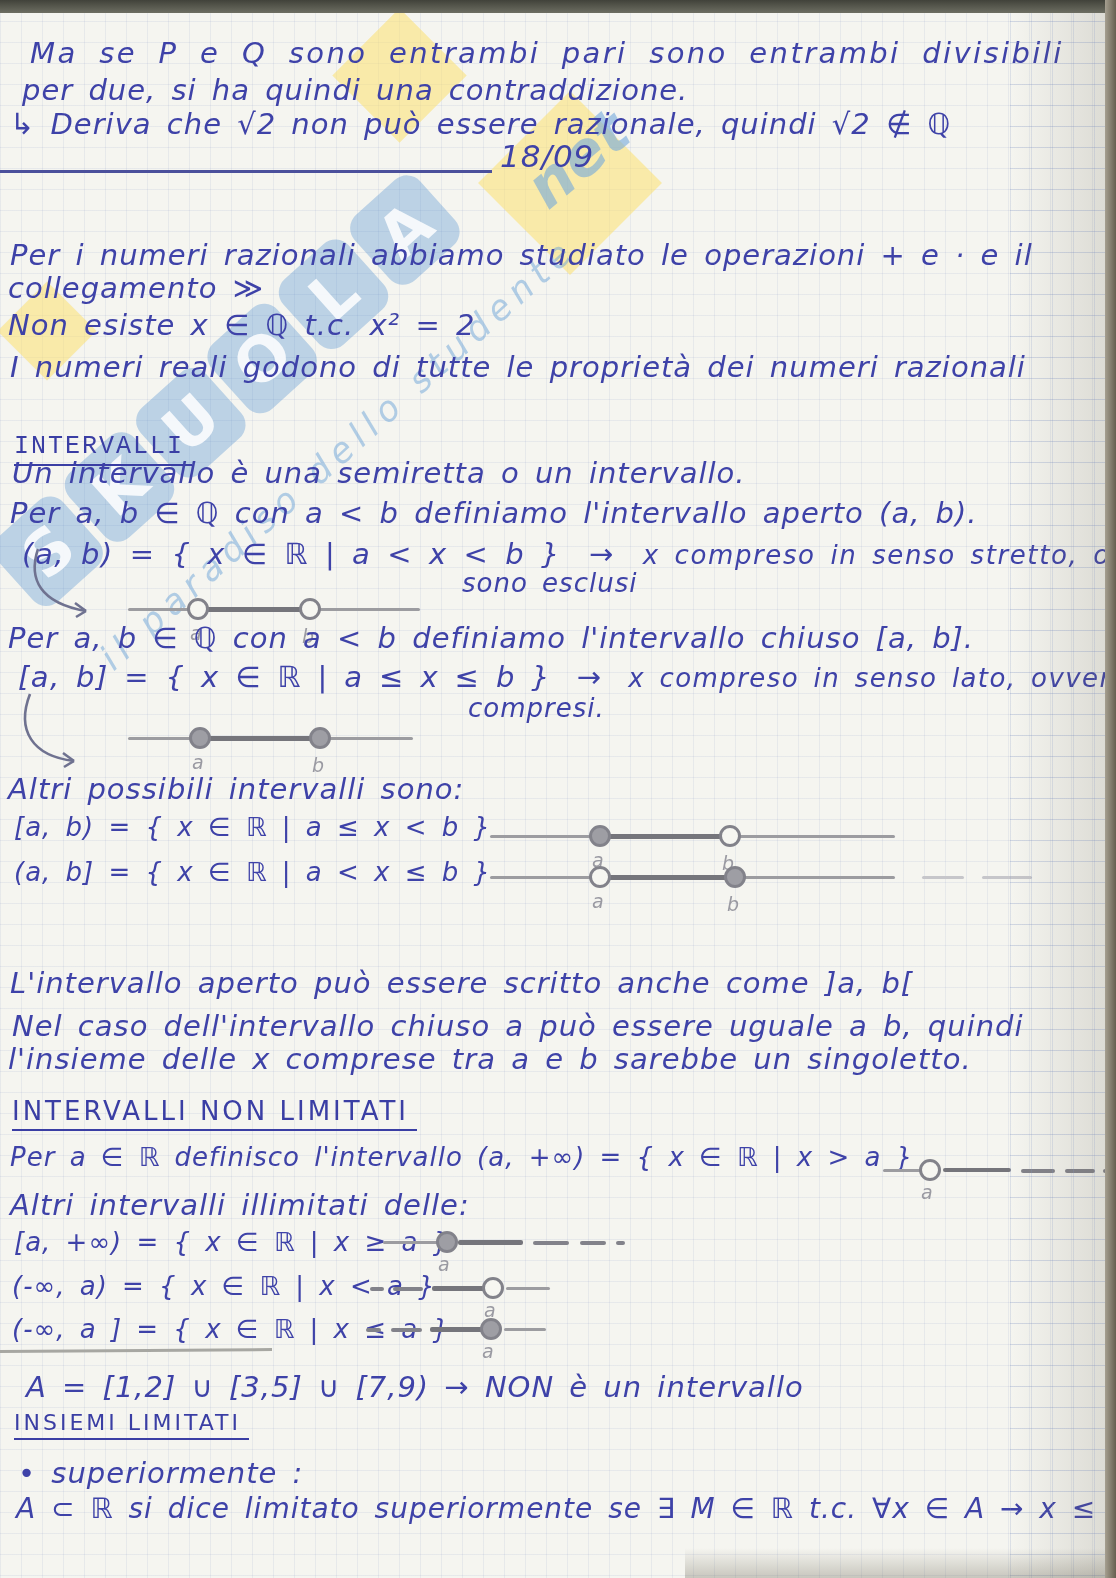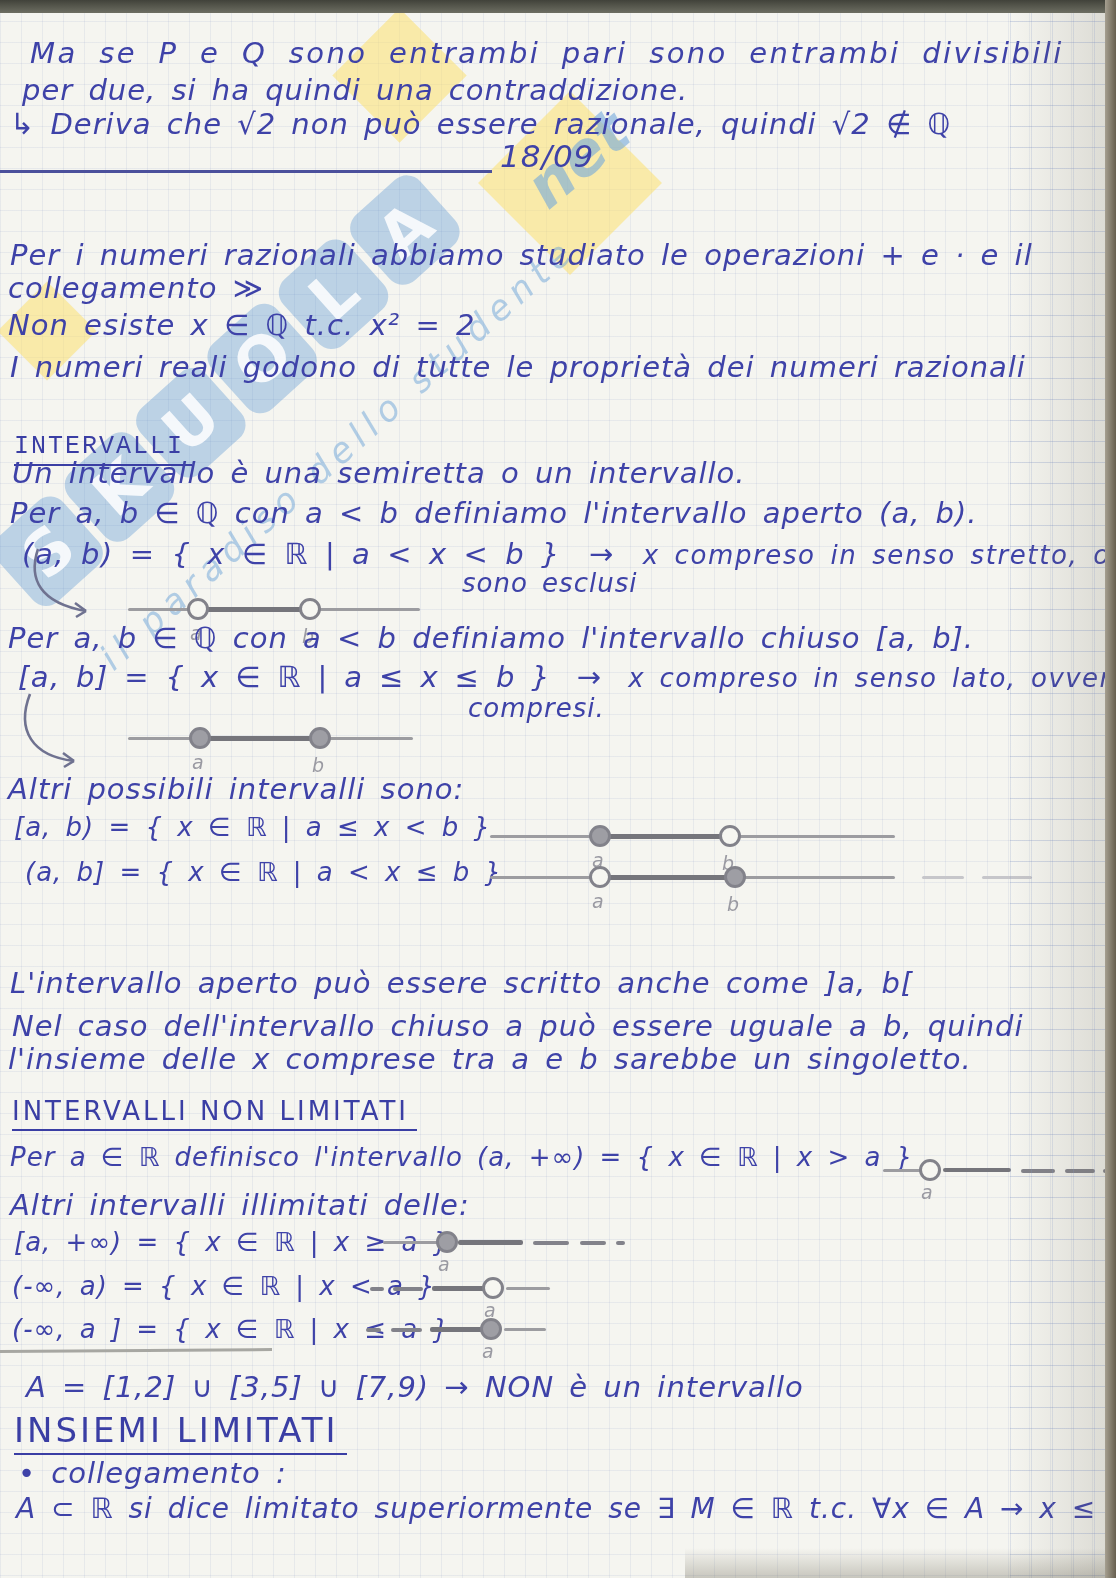--- a/index.html
+++ b/index.html
@@ -145,21 +145,21 @@
   <div class="hw sm" style="left:14px;top:812px;">[a, b) = { x ∈ ℝ |  a ≤ x &lt; b }</div>
   <div class="diag" style="left:490px;top:827px;width:405px;height:48px;">
     <div class="dline" style="left:0;top:8px;width:405px;"></div>
     <div class="dthick" style="left:110px;top:7px;width:130px;"></div>
     <div class="dot filled" style="left:99px;top:-2px;"></div>
     <div class="dot" style="left:229px;top:-2px;"></div>
     <div class="dlabel" style="left:102px;top:22px;">a</div>
     <div class="dlabel" style="left:232px;top:25px;">b</div>
   </div>
 
-  <div class="hw sm" style="left:14px;top:857px;margin-left:11px;">(a, b] = { x ∈ ℝ |  a &lt; x ≤ b }</div>
+  <div class="hw sm" style="left:14px;top:857px;">(a, b] = { x ∈ ℝ |  a &lt; x ≤ b }</div>
   <div class="diag" style="left:490px;top:868px;width:580px;height:48px;">
     <div class="dline" style="left:0;top:8px;width:405px;"></div>
     <div class="dthick" style="left:110px;top:7px;width:135px;"></div>
     <div class="dot" style="left:99px;top:-2px;"></div>
     <div class="dot filled" style="left:234px;top:-2px;"></div>
     <div class="dlabel" style="left:102px;top:22px;">a</div>
     <div class="dlabel" style="left:237px;top:25px;">b</div>
     <div class="pdash faint" style="left:432px;top:8px;width:42px;"></div>
     <div class="pdash faint" style="left:492px;top:8px;width:50px;"></div>
   </div>
@@ -211,21 +211,21 @@
     <div class="dthick" style="left:64px;top:7px;width:58px;"></div>
     <div class="dot filled" style="left:114px;top:-2px;"></div>
     <div class="dline" style="left:138px;top:8px;width:42px;"></div>
     <div class="dlabel" style="left:116px;top:20px;">a</div>
   </div>
 
   <div class="pencil-line" style="left:0;top:1349px;width:272px;"></div>
 
   <div class="hw" style="left:26px;top:1370px;">A = [1,2] ∪ [3,5] ∪ [7,9)  →  NON è un intervallo</div>
 
-  <div class="head" style="left:14px;top:1410px;letter-spacing:3px;font-size:34px;">INSIEMI LIMITATI</div>
-  <div class="hw" style="left:18px;top:1456px;">• collegamento :</div>
+  <div class="head" style="left:14px;top:1410px;letter-spacing:3px;font-size:22px;">INSIEMI LIMITATI</div>
+  <div class="hw" style="left:18px;top:1456px;">• superiormente :</div>
   <div class="hw" style="left:16px;top:1492px;font-size:28px;">A ⊂ ℝ si dice limitato superiormente se  ∃ M ∈ ℝ t.c. ∀x ∈ A → x ≤ M</div>
 
   <div class="right-shadow"></div>
   <div class="corner-shadow"></div>
   <div class="top-edge"></div>
   <div class="right-edge"></div>
 </div>
 
 </body></html>

